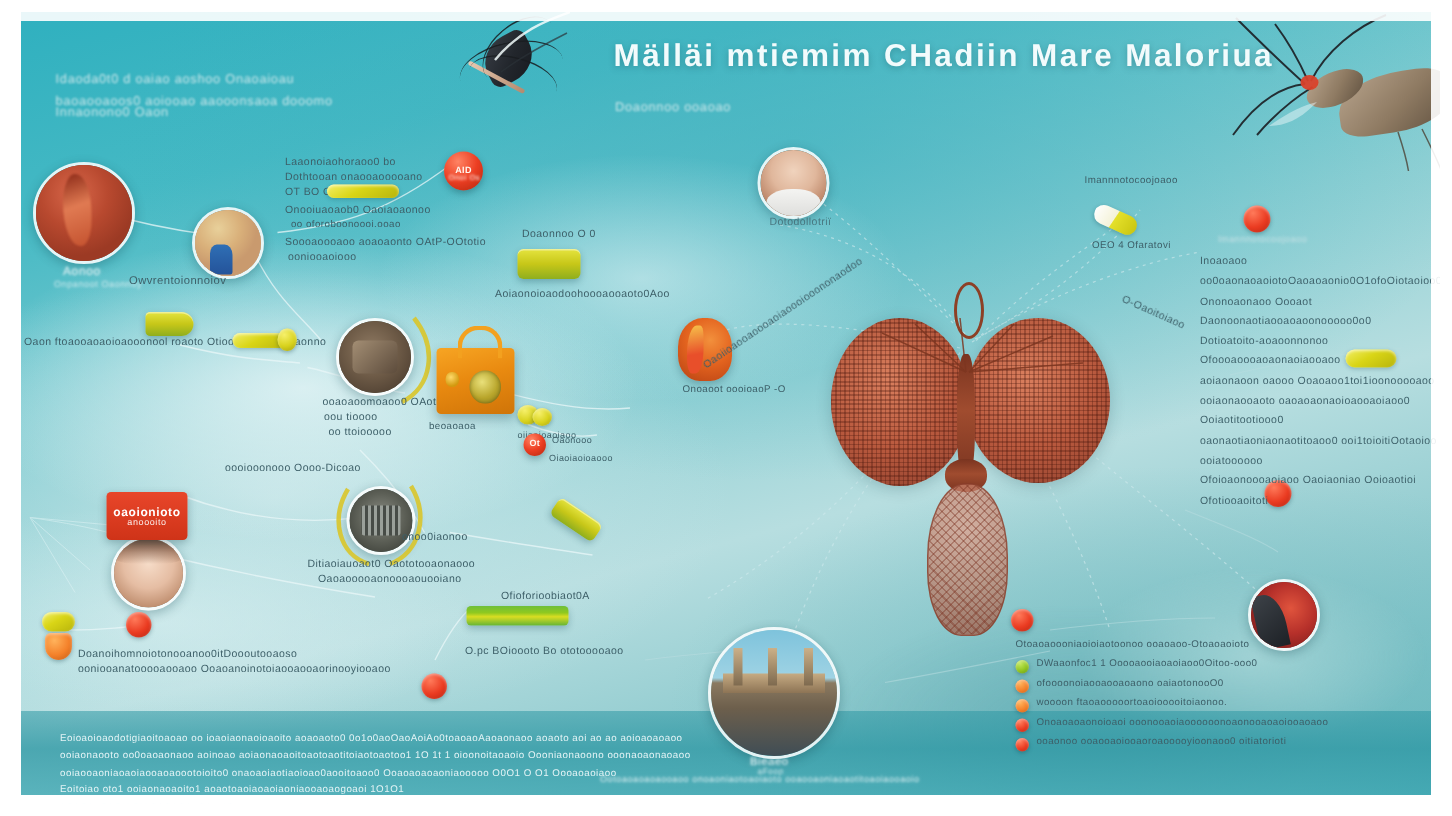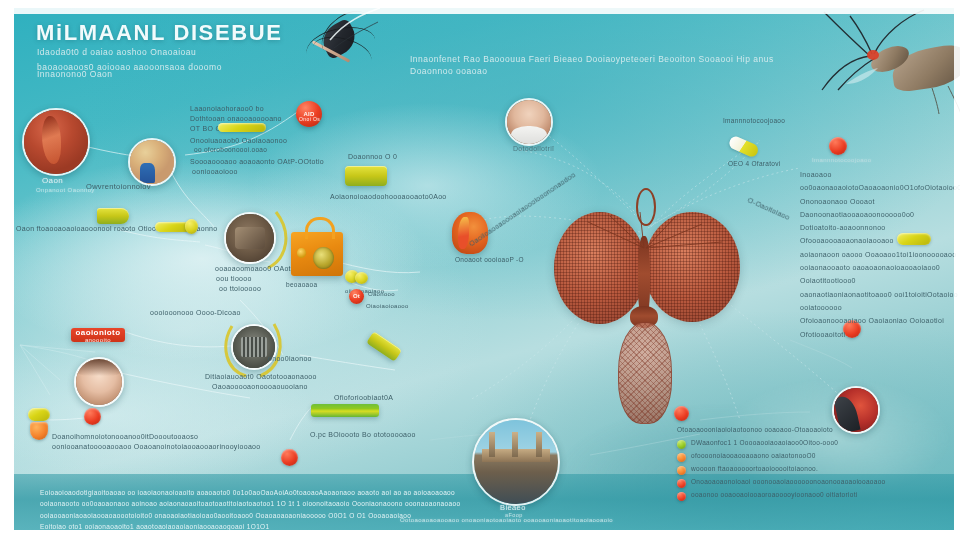--- a/index.html
+++ b/index.html
@@ -466,26 +466,25 @@
       <path d="M590 455 C 630 448, 670 440, 700 434"></path>
     </g>
     <g stroke="#e8f7f8" stroke-width="0.6" fill="none" opacity="0.5">
       <path d="M20 345 C 55 350, 80 356, 100 364"></path>
       <path d="M20 345 L 60 380"></path>
       <path d="M20 345 L 50 395"></path>
       <path d="M20 345 L 95 352"></path>
     </g>
   </svg>
 
-  <div class="title-main" style="left:36px; top:20px;">MiLMAANL DISEBUE</div>
   <div class="subline" style="left:37px; top:47px;">Idaoda0t0 d oaiao aoshoo  Onaoaioau</div>
   <div class="subline" style="left:37px; top:62px;">baoaooaoos0 aoiooao aaooonsaoa dooomo</div>
   <div class="subline" style="left:37px; top:69px;">Innaonono0 Oaon</div>
 
-  <div class="subline" style="left:410px; top:54px;">Innaonfenet  Rao Baooouua Faeri Bieaeo Dooiaoypeteoeri Beooiton Sooaooi Hip anus</div>
+  <div class="title-main" style="left:409px; top:26px; font-size:21px;">Mälläi mtiemim CHadiin Mare Maloriua</div>
   <div class="subline" style="left:410px; top:66px;">Doaonnoo ooaoao</div>
 
   <div class="mosq" style="left:300px; top:8px; width:80px; height:80px;">
     <div class="body" style="left:22px; top:16px; width:34px; height:30px; transform:rotate(-28deg);"></div>
     <div class="prob" style="left:10px; top:42px; width:42px; height:3px; transform:rotate(28deg);"></div>
     <div class="leg" style="left:6px; top:20px; width:70px; height:36px; transform:rotate(-12deg);"></div>
     <div class="leg" style="left:12px; top:30px; width:60px; height:30px; transform:rotate(14deg);"></div>
     <div class="leg" style="left:18px; top:8px; width:56px; height:34px; transform:rotate(-40deg);"></div>
     <svg width="80" height="80" style="position:absolute;left:0;top:0;">
       <path d="M30 32 C 48 10, 70 4, 80 0" stroke="#f2fbfc" stroke-width="1.6" fill="none" opacity="0.85"></path>
@@ -528,21 +527,21 @@
         <path d="M94 62 L 124 30"></path>
         <path d="M94 62 L 150 38"></path>
         <path d="M94 62 L 170 56"></path>
       </g>
     </svg>
   </div>
 
   <div class="photo ph-lesion" style="left:22px; top:108px; width:64px; height:64px;">
       <div class="inner"></div>
     </div>
-  <div class="blurtext" style="left:42px; top:176px; font-size:8px;">Oaon</div>
+  <div class="blurtext" style="left:42px; top:176px; font-size:8px;">Aonoo</div>
   <div class="blurtext" style="left:36px; top:186px; font-size:6px; opacity:0.75;">Onpanoot Oaonnoy</div>
 
   <div class="photo ph-hands" style="left:128px; top:138px; width:44px; height:44px;">
       <div class="inner"></div>
     </div>
   <div class="darktext" style="left:86px; top:182px; font-size:7.5px;">Owvrentoionnoiov</div>
 
   <div class="photo ph-portrait-top" style="left:505px; top:98px; width:44px; height:44px;">
       <div class="inner"></div>
     </div>
@@ -629,21 +628,21 @@
 
   <div class="darktext rot-d" style="left:748px; top:195px; font-size:7px;">O-Oaoitoiaoo</div>
   <div class="darktext rot-a" style="left:470px; top:240px; font-size:7px;">Oaoiioaooaoooaoiaoooiooononaodoo</div>
 
   <div class="barbox rot-b" style="left:370px; top:330px; width:34px; height:14px;"></div>
 
   <div class="darktext" style="left:334px; top:393px; font-size:7px;">Ofioforioobiaot0A</div>
   <div class="greenbar" style="left:311px; top:404px; width:68px; height:13px;"></div>
   <div class="darktext" style="left:310px; top:430px; font-size:7px;">O.pc BOioooto  Bo ototooooaoo</div>
 
-  <div class="redlabel" style="left:71px; top:328px; width:54px; height:14px;">
+  <div class="redlabel" style="left:71px; top:328px; width:54px; height:32px;">
     <span>oaoionioto</span>
     <span class="sub">anoooito</span>
   </div>
 
   <div class="pill" style="left:28px; top:408px; width:22px; height:13px;"></div>
   <div class="dot dot-orange" style="left:30px; top:422px; width:18px; height:18px; border-radius:4px 4px 50% 50%;"></div>
   <div class="dot dot-red" style="left:84px; top:408px; width:17px; height:17px;"></div>
 
   <div class="darktext" style="left:52px; top:432px; font-size:7px;">Doanoihomnoiotonooanoo0itDoooutooaoso</div>
   <div class="darktext" style="left:52px; top:442px; font-size:7px;">ooniooanatooooaooaoo  Ooaoanoinotoiaooaooaorinooyiooaoo</div>

